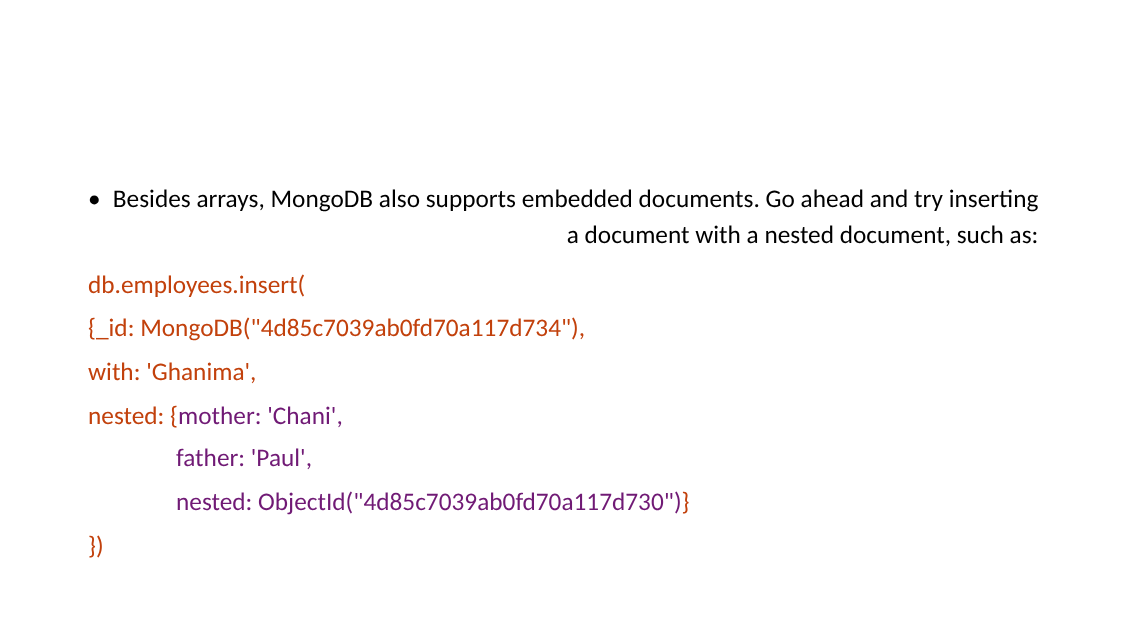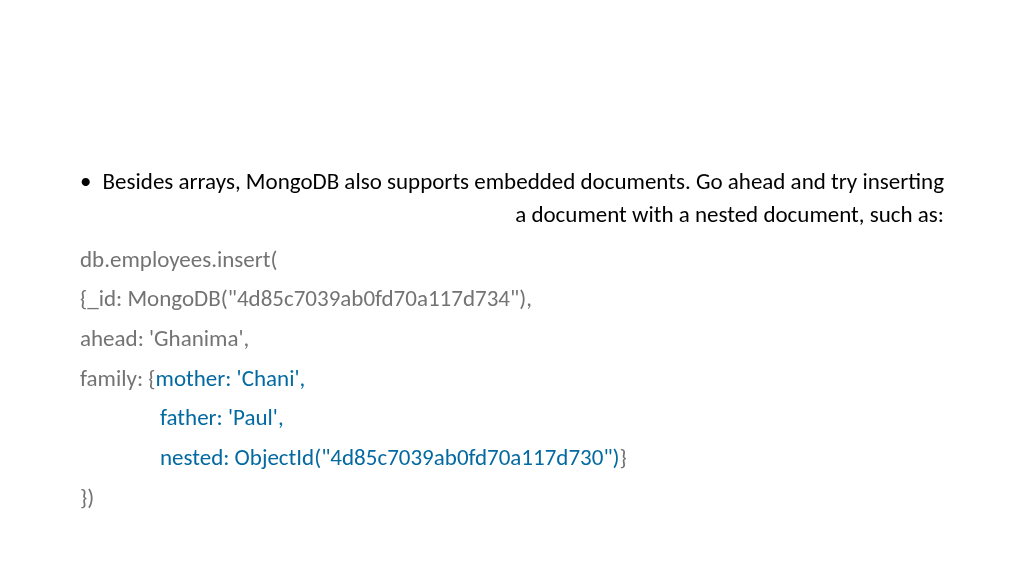--- a/index.html
+++ b/index.html
@@ -27,40 +27,40 @@
     }
     .bullet-text {
       flex: 1;
       text-align: right;
     }
     .code-line {
       margin-bottom: 4px;
       line-height: 1.55;
     }
     .blue {
-      color: #737373;
+      color: #c2410c;
     }
     .green {
-      color: #0369a1;
+      color: #701a75;
     }
     .indent1 {
       padding-left: 80px;
     }
   </style>
 </head>
 <body>
 
 <div class="bullet-item">
   <span class="bullet">•</span>
   <span class="bullet-text">Besides arrays, MongoDB also supports embedded documents. Go ahead and try inserting a document with a nested document, such as:</span>
 </div>
 
 <div class="code-line blue">db.employees.insert(</div>
 <div class="code-line blue">{_id: MongoDB("4d85c7039ab0fd70a117d734"),</div>
-<div class="code-line blue">ahead: 'Ghanima',</div>
+<div class="code-line blue">with: 'Ghanima',</div>
 <div class="code-line">
-  <span class="blue">family: {</span><span class="green">mother: 'Chani',</span>
+  <span class="blue">nested: {</span><span class="green">mother: 'Chani',</span>
 </div>
 <div class="code-line green indent1">father: 'Paul',</div>
 <div class="code-line indent1">
   <span class="green">nested: ObjectId("4d85c7039ab0fd70a117d730")</span><span class="blue">}</span>
 </div>
 <div class="code-line blue">})</div>
 
 </body></html>

